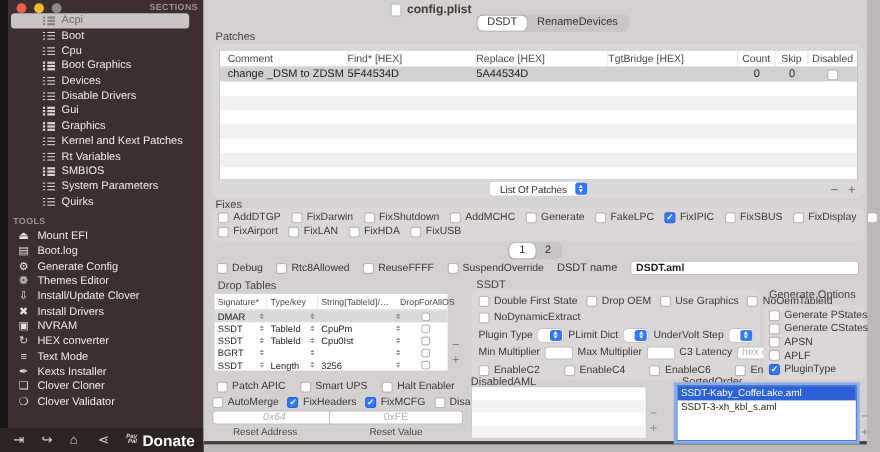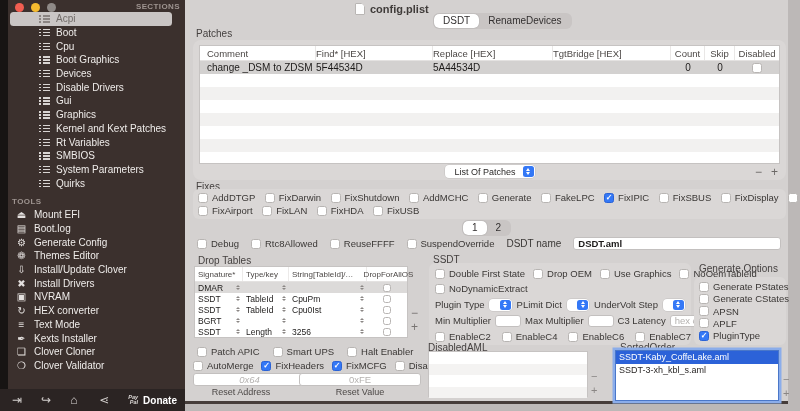--- a/index.html
+++ b/index.html
@@ -30,21 +30,21 @@
     background: #d9d5d3; box-shadow: 0 3px 0 #d9d5d3, 0 6px 0 #d9d5d3; }
   .licon::after { content: ""; position: absolute; left: 1px; top: 1px; width: 2px; height: 1.4px;
     background: #d9d5d3; box-shadow: 0 3px 0 #d9d5d3, 0 6px 0 #d9d5d3; }
   .side-item.sel .licon::before { background:#8a8482; box-shadow: 0 3px 0 #8a8482, 0 6px 0 #8a8482; }
   .side-item.sel .licon::after  { background:#8a8482; box-shadow: 0 3px 0 #8a8482, 0 6px 0 #8a8482; }
   .tglyph { width: 13px; flex: 0 0 13px; font-size: 10px; color: #e4e0de; text-align: center; line-height: 13px; }
   .bottombar { position: absolute; left: -8px; right: 0; bottom: 0; height: 22px; background: #2b2423;
     display: flex; align-items: center; padding: 0 8px 0 12px; gap: 0; }
   .bicon { color: #d3cfcd; font-size: 12px; line-height: 20px; width: 30px; }
   .paypal { margin-left: auto; font-size: 5.5px; font-style: italic; font-weight: bold; color: #dcd8d6; line-height: 5.5px; text-align: right; }
-  .donate { color: #ffffff; font-weight: bold; font-size: 10px; margin-left: 5px; text-align: center; }
+  .donate { color: #ffffff; font-weight: bold; font-size: 14px; margin-left: 5px; text-align: center; }
 
   
   .main { position: absolute; left: 185px; top: 0; width: 603px; height: 404px;
           background: #d4d1d0; border-bottom: 3px solid #453c39; }
   .title-row { position: absolute; left: 170px; top: 3px; display: flex; align-items: center; gap: 5px; }
   .doc-icon { position: relative; width: 10px; height: 12px; background: #fdfdfd; border: 1px solid #b9b6b4; border-radius: 1px; }
   .doc-icon::after { content:""; position: absolute; right: -1px; top: -1px; width: 0; height: 0;
     border-left: 4px solid transparent; border-top: 4px solid #d4d1d0; }
   .title-text { font-size: 11px; font-weight: bold; color: #3f3b39; }
   .seg { display: inline-flex; background: #c9c5c4; border-radius: 6px; padding: 1px; }
@@ -637,21 +637,21 @@
           </span>
       </div>
       <div class="ss-row" style="gap:4px;">
         <span class="lab" style="font-size:9.5px;">Min Multiplier</span>
         <input class="fld mini" value="" style="">
         <span class="lab" style="font-size:9.5px;">Max Multiplier</span>
         <input class="fld mini" value="" style="">
         <span class="lab" style="font-size:9.5px;">C3 Latency</span>
         <input class="fld c3" placeholder="hex or number" style="">
       </div>
-      <div class="ss-row" style="gap:11px;text-align:right;">
+      <div class="ss-row" style="gap:22px;text-align:right;">
         <label class="check">
             <span class="cb"></span>
             <span>EnableC2</span>
           </label>
         <label class="check">
             <span class="cb"></span>
             <span>EnableC4</span>
           </label>
         <label class="check">
             <span class="cb"></span>

